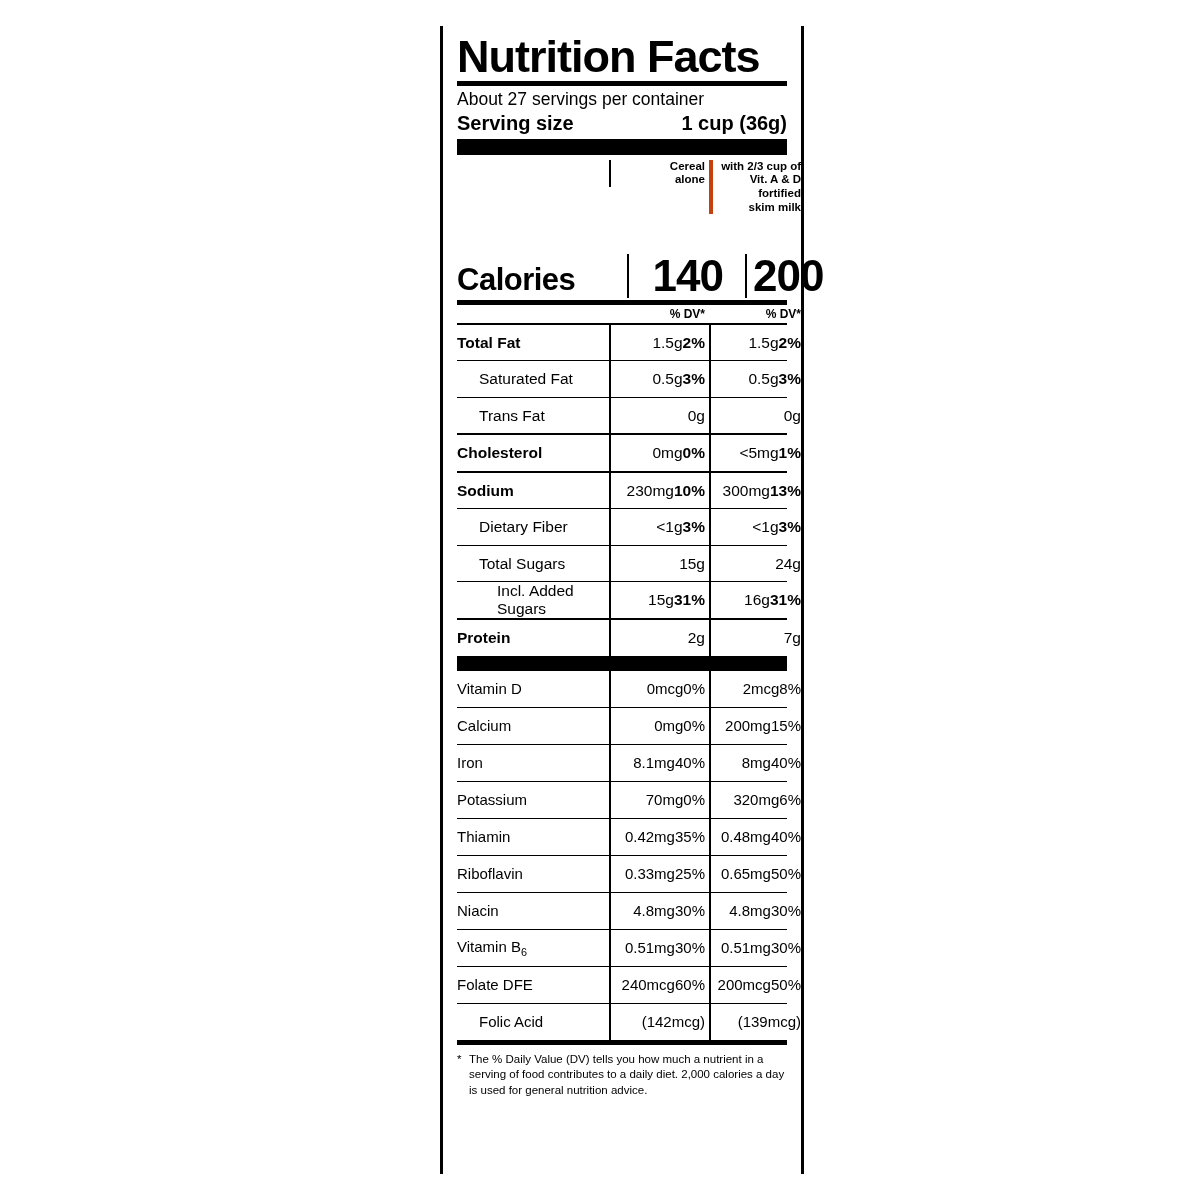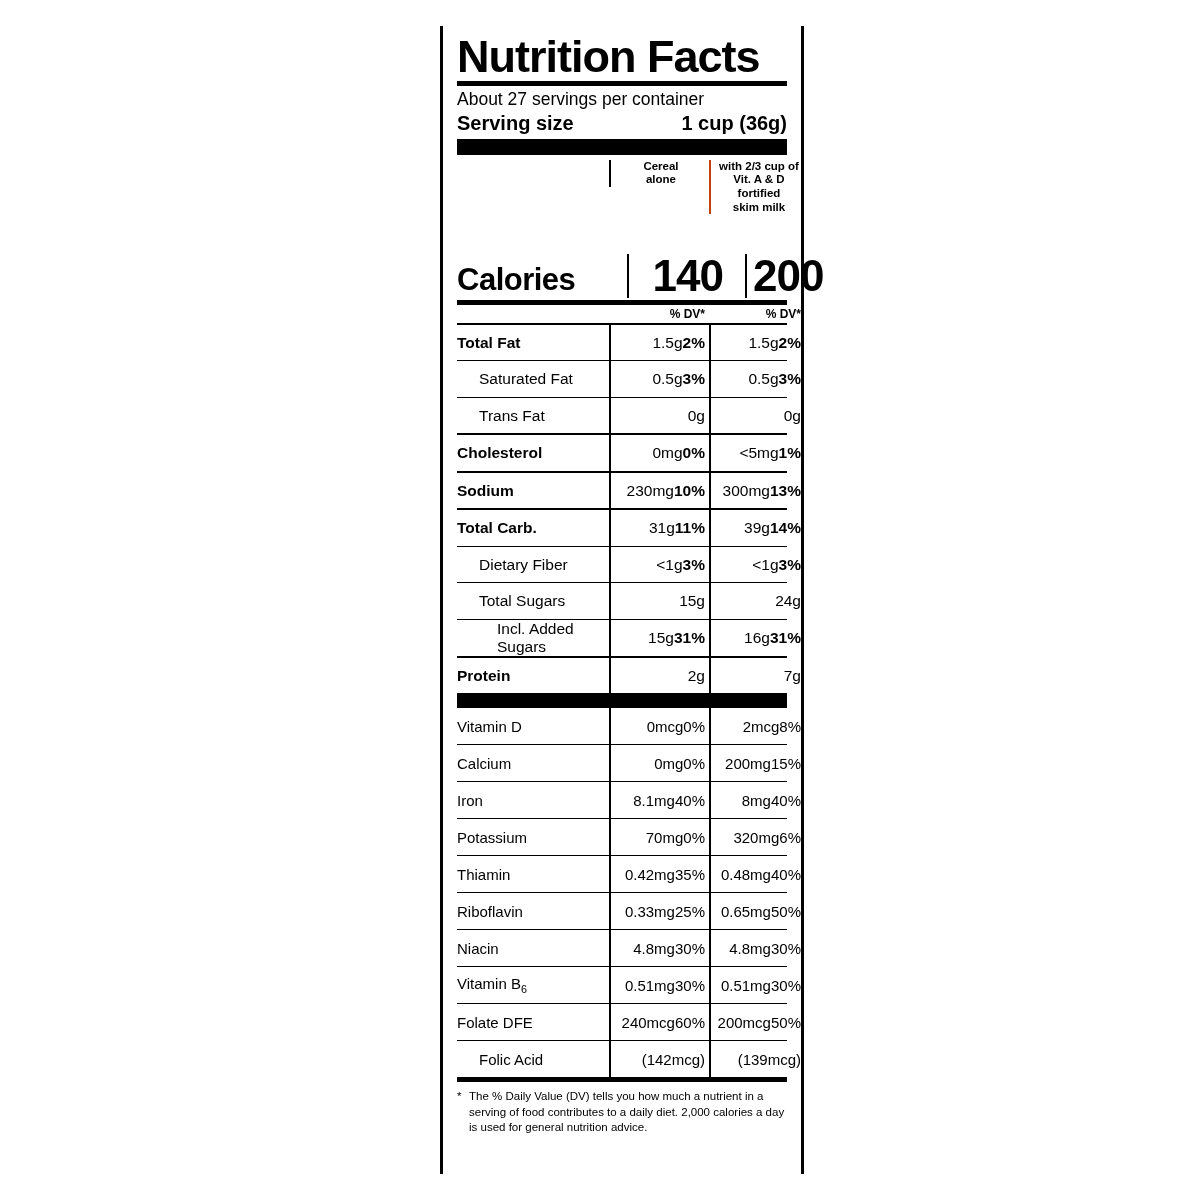--- a/index.html
+++ b/index.html
@@ -55,22 +55,22 @@
   .colhead {
     display: flex;
     align-items: flex-start;
     font-size: 11.5px;
     font-weight: bold;
     line-height: 1.18;
     padding-top: 5px;
     min-height: 66px;
   }
   .c-name { width: 152px; flex: 0 0 152px; }
-  .c-a    { width: 100px; flex: 0 0 100px; border-left: 2px solid #000; box-sizing: border-box; padding-left: 6px; text-align: center; padding-right: 4px;}
-  .c-b    { width: 96px;  flex: 0 0 96px;  border-left: 2px solid #c2410c; box-sizing: border-box; padding-left: 6px; text-align: center; padding-right: 4px;}
+  .c-a    { width: 100px; flex: 0 0 100px; border-left: 2px solid #000; box-sizing: border-box; padding-left: 6px; text-align: right; padding-right: 4px;}
+  .c-b    { width: 96px;  flex: 0 0 96px;  border-left: 4px solid #c2410c; box-sizing: border-box; padding-left: 6px; text-align: right; padding-right: 4px;}
 
   
   .calories-row {
     display: flex;
     align-items: flex-end;
     padding-bottom: 2px;
     gap: 18px;
   }
   .cal-label { width: 152px; flex: 0 0 152px; font-size: 31px; font-weight: bold; letter-spacing: -0.5px; }
   .cal-a { width: 100px; flex: 0 0 100px; border-left: 2px solid #000; box-sizing: border-box; font-size: 44px; font-weight: bold; text-align: right; padding-right: 4px; letter-spacing: -1px; line-height: 1; margin-top: 28px;}
@@ -238,31 +238,20 @@
     <div class="cellA">
       <span class="amt">230mg</span>
       <span class="pct">10%</span>
     </div>
     <div class="cellB">
       <span class="amt">300mg</span>
       <span class="pct">13%</span>
     </div>
   </div>
 
-  <div class="nrow bold">
-    <div class="name">Total Carb.</div>
-    <div class="cellA">
-      <span class="amt">31g</span>
-      <span class="pct">11%</span>
-    </div>
-    <div class="cellB">
-      <span class="amt">39g</span>
-      <span class="pct">14%</span>
-    </div>
-  </div>
 
   <div class="nrow hair ind1">
     <div class="name">Dietary Fiber</div>
     <div class="cellA">
       <span class="amt">&lt;1g</span>
       <span class="pct">3%</span>
     </div>
     <div class="cellB">
       <span class="amt">&lt;1g</span>
       <span class="pct">3%</span>

